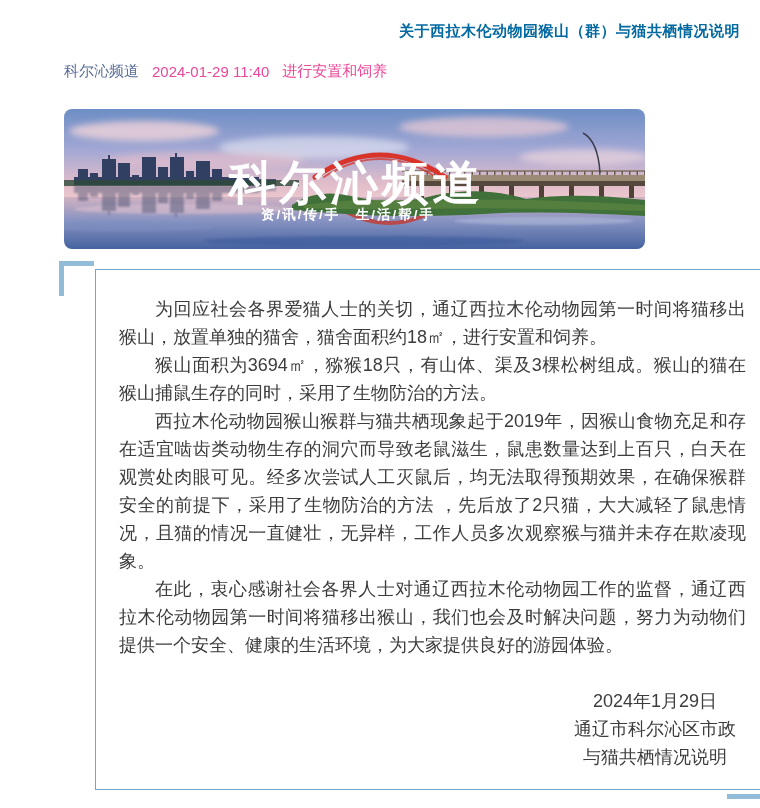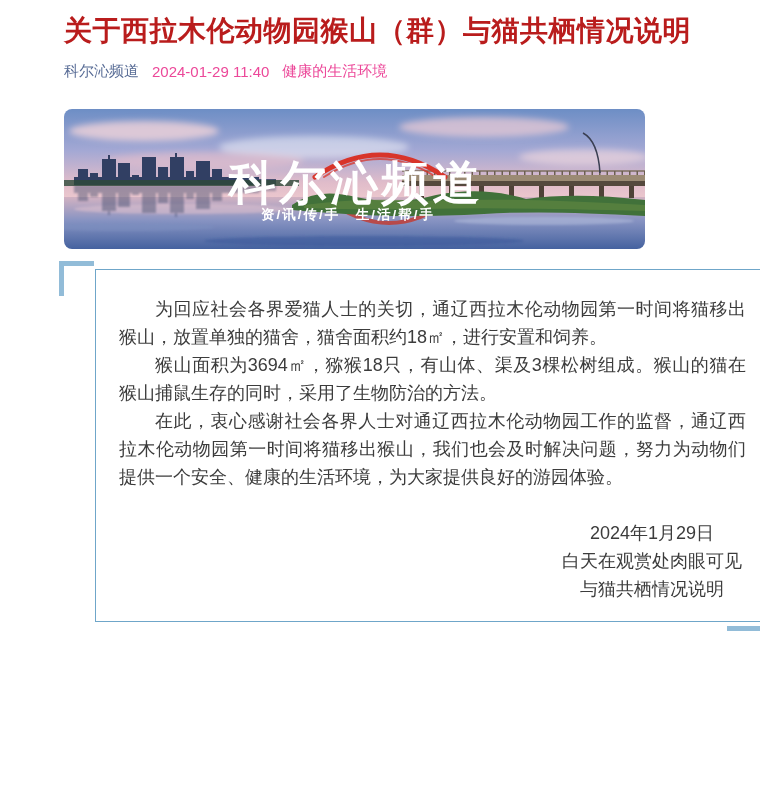--- a/index.html
+++ b/index.html
@@ -11,25 +11,26 @@
     overflow: hidden;
     font-family: "Liberation Sans", "DejaVu Sans", sans-serif;
   }
   .article-page {
     box-sizing: border-box;
     width: 760px;
     padding: 16px 20px 0 64px;
   }
   h1.article-title {
     margin: 0 0 16px 0;
-    font-size: 28px;
+    font-size: 15px;
     line-height: 30px;
     font-weight: bold;
-    color: #b91c1c;
+    color: #0369a1;
     letter-spacing: 0.5px;
+    text-align: right;
   }
   .byline {
     display: flex;
     align-items: center;
     gap: 13px;
     font-size: 15px;
     margin-bottom: 28px;
   }
   .byline .account {
     color: #576b95;
@@ -79,38 +80,38 @@
     color: #3c3c3c;
   }
   .notice-box p.para {
     margin: 0;
     text-indent: 2em;
     text-align: justify;
   }
   .signature {
     margin-top: 28px;
     margin-left: auto;
-    margin-right: 4px;
+    margin-right: 10px;
     width: -moz-fit-content;
     width: fit-content;
     text-align: center;
     line-height: 28px;
   }
 </style>
 </head>
 <body>
 
 <div class="article-page">
 
   <h1 class="article-title">关于西拉木伦动物园猴山（群）与猫共栖情况说明</h1>
 
   <div class="byline">
     <span class="account">科尔沁频道</span>
     <span class="meta">2024-01-29 11:40</span>
-    <span class="meta">健康的生活环境</span>
+    <span class="meta">进行安置和饲养</span>
   </div>
 
   <div class="banner">
     <svg width="581" height="140" viewBox="0 0 581 140" xmlns="http://www.w3.org/2000/svg">
       <defs>
         <linearGradient id="sky" x1="0" y1="0" x2="0" y2="1">
           <stop offset="0" stop-color="#6d8ec5"></stop>
           <stop offset="0.45" stop-color="#a3a8d4"></stop>
           <stop offset="0.8" stop-color="#e0bcca"></stop>
           <stop offset="1" stop-color="#edc9ce"></stop>
@@ -202,22 +203,23 @@
       <text x="284" y="110" text-anchor="middle" font-size="13.5" font-weight="bold" fill="#ffffff" letter-spacing="2" font-family="&quot;Liberation Sans&quot;,&quot;DejaVu Sans&quot;,sans-serif">资/讯/传/手　生/活/帮/手</text>
     </svg>
   </div>
 
   <div class="notice-box-wrap">
     <div class="bracket-tl"></div>
     <div class="bracket-br"></div>
     <div class="notice-box">
       <p class="para">为回应社会各界爱猫人士的关切，通辽西拉木伦动物园第一时间将猫移出猴山，放置单独的猫舍，猫舍面积约18㎡，进行安置和饲养。</p>
       <p class="para">猴山面积为3694㎡，猕猴18只，有山体、渠及3棵松树组成。猴山的猫在猴山捕鼠生存的同时，采用了生物防治的方法。</p>
+      <p class="para">西拉木伦动物园猴山猴群与猫共栖现象起于2019年，因猴山食物充足和存在适宜啮齿类动物生存的洞穴而导致老鼠滋生，鼠患数量达到上百只，白天在观赏处肉眼可见。经多次尝试人工灭鼠后，均无法取得预期效果，在确保猴群安全的前提下，采用了生物防治的方法 ，先后放了2只猫，大大减轻了鼠患情况，且猫的情况一直健壮，无异样，工作人员多次观察猴与猫并未存在欺凌现象。</p>
       <p class="para">在此，衷心感谢社会各界人士对通辽西拉木伦动物园工作的监督，通辽西拉木伦动物园第一时间将猫移出猴山，我们也会及时解决问题，努力为动物们提供一个安全、健康的生活环境，为大家提供良好的游园体验。</p>
       <div class="signature">
         <div>2024年1月29日</div>
-        <div>白天在观赏处肉眼可见</div>
+        <div>通辽市科尔沁区市政</div>
         <div>与猫共栖情况说明</div>
       </div>
     </div>
   </div>
 
 </div>
 
 </body></html>

